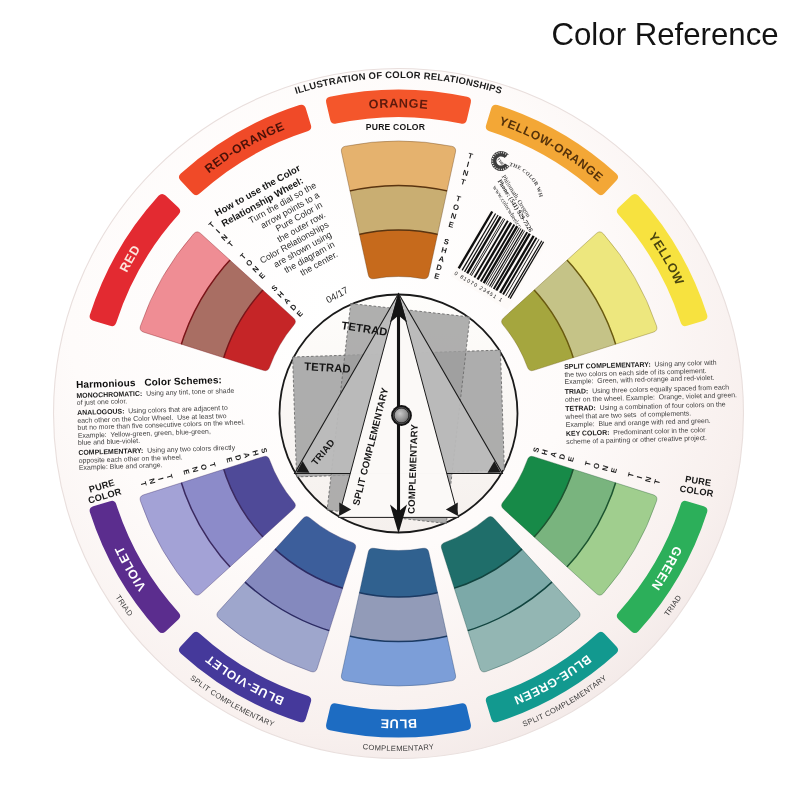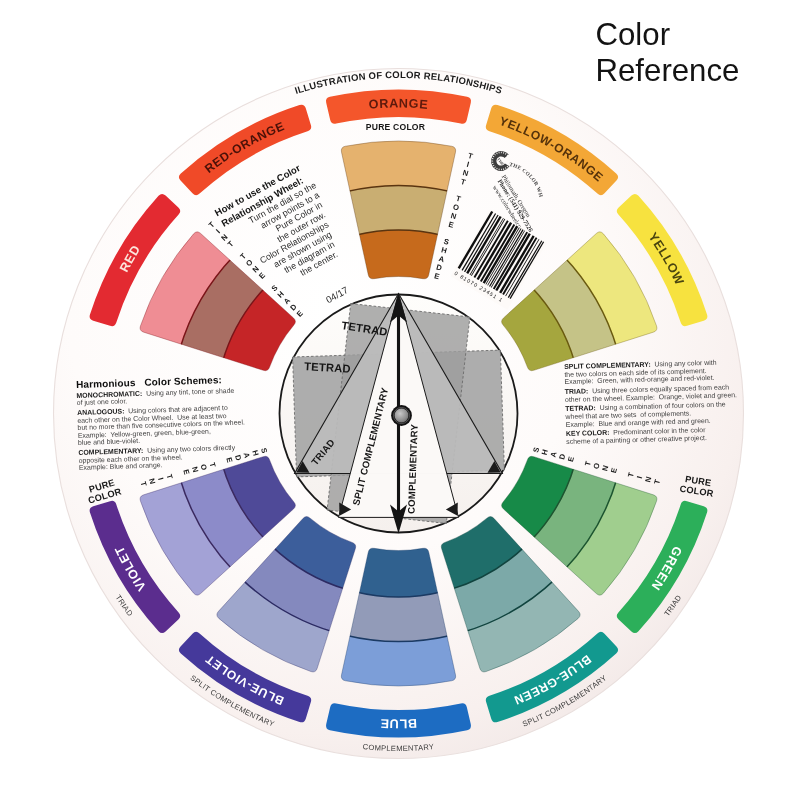--- a/index.html
+++ b/index.html
@@ -3,21 +3,21 @@
 <meta charset="utf-8">
 <style>
   html,body{margin:0;padding:0;background:#ffffff;}
   body{width:800px;height:800px;overflow:hidden;position:relative;
        font-family:"Liberation Sans","DejaVu Sans",sans-serif;}
   #stage{position:absolute;left:0;top:0;width:800px;height:800px;background:#ffffff;}
   svg#wheel{position:absolute;left:0;top:0;width:800px;height:800px;}
   .bandname{font-family:"Liberation Sans",sans-serif;font-weight:bold;letter-spacing:.6px;}
   .hdrarc{font-family:"Liberation Sans",sans-serif;font-weight:bold;fill:#1b1b1b;letter-spacing:.2px;}
   .rimlab{font-family:"Liberation Sans",sans-serif;font-weight:normal;fill:#3a3a3a;letter-spacing:.25px;}
-  .ttl{position:absolute;left:551.5px;top:16.5px;font-size:31.2px;color:#131313;letter-spacing:0px;line-height:36px;margin-left:44px;}
+  .ttl{position:absolute;left:551.5px;top:16.5px;font-size:31.2px;color:#131313;letter-spacing:0px;line-height:36px;}
 
   .txtblk{position:absolute;color:#3f3f3f;font-size:6.95px;line-height:7.6px;}
   .txtblk b{font-weight:bold;color:#1b1b1b;}
   .blk-left{left:76px;top:381px;width:170px;transform:rotate(-1.9deg);transform-origin:0 0;}
   .blk-right{left:564px;top:363px;width:176px;transform:rotate(-1.6deg);transform-origin:0 0;}
   .hdr-left{font-size:10px;font-weight:bold;color:#0e0e0e;margin-bottom:3px;letter-spacing:.1px;}
   .hdr-left .sp{display:inline-block;width:9px;}
   .para{margin:0;text-align:left;}
   .pline{white-space:pre;}
   .para + .para{margin-top:2.2px;}

